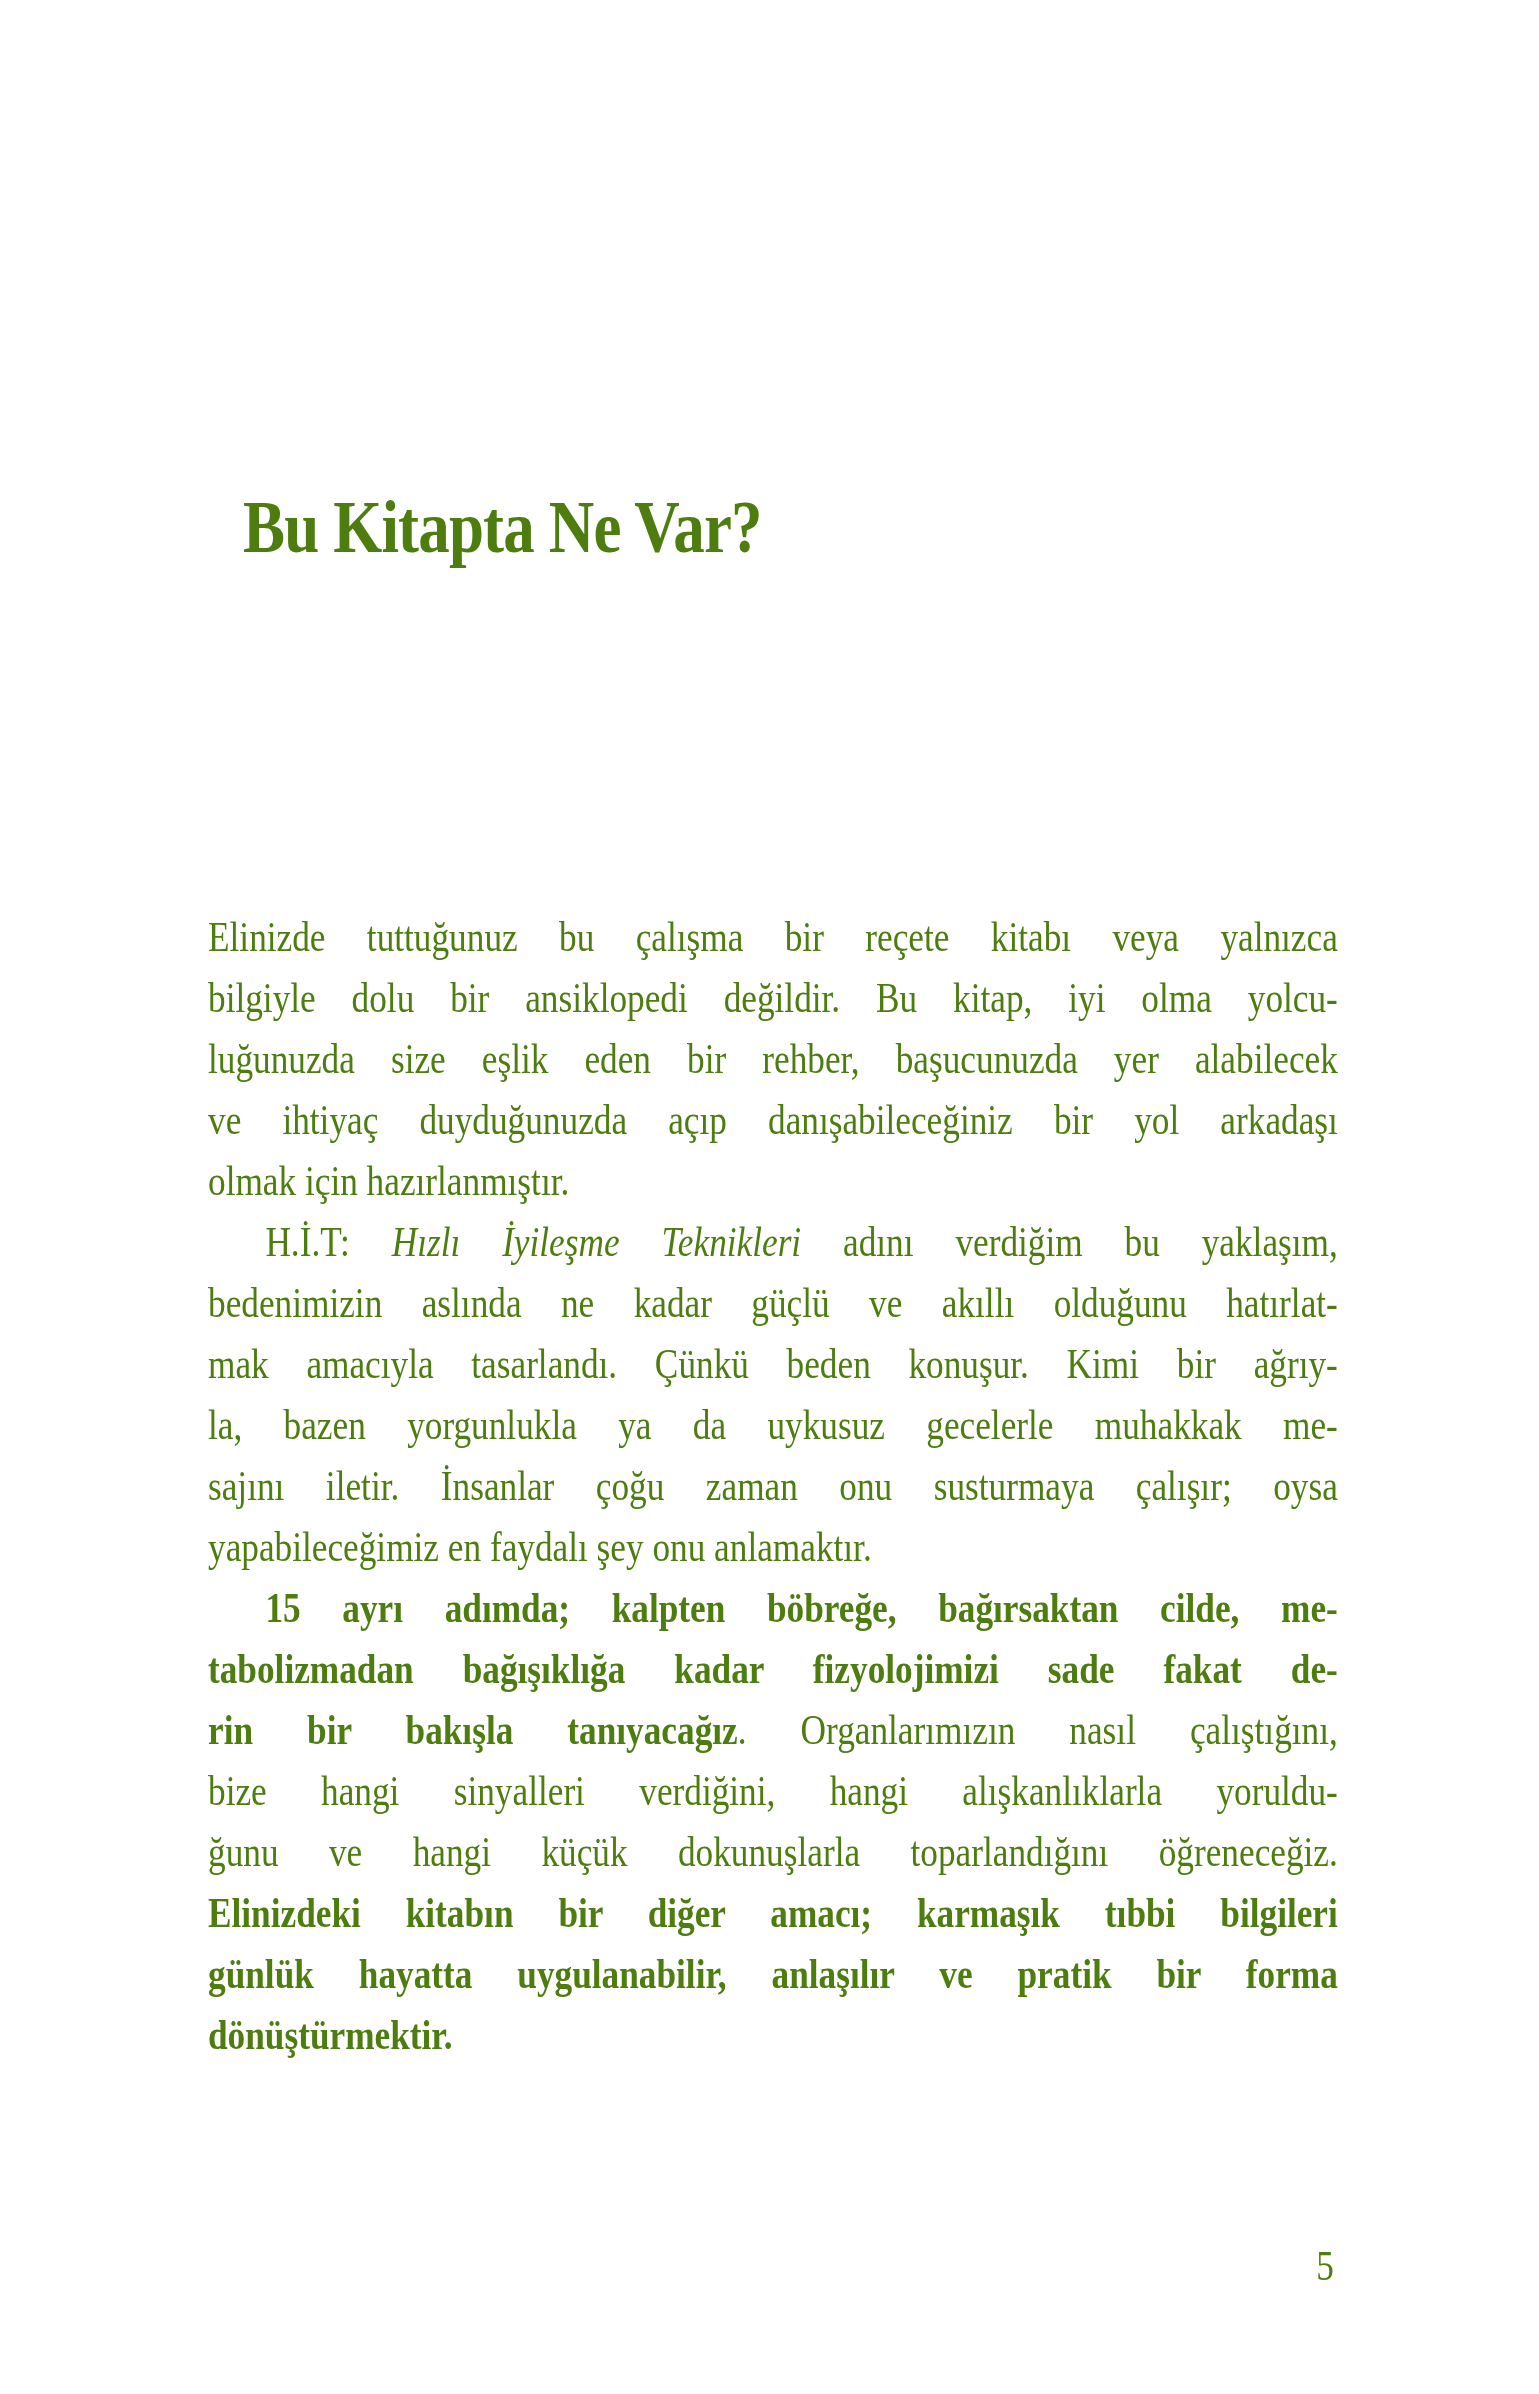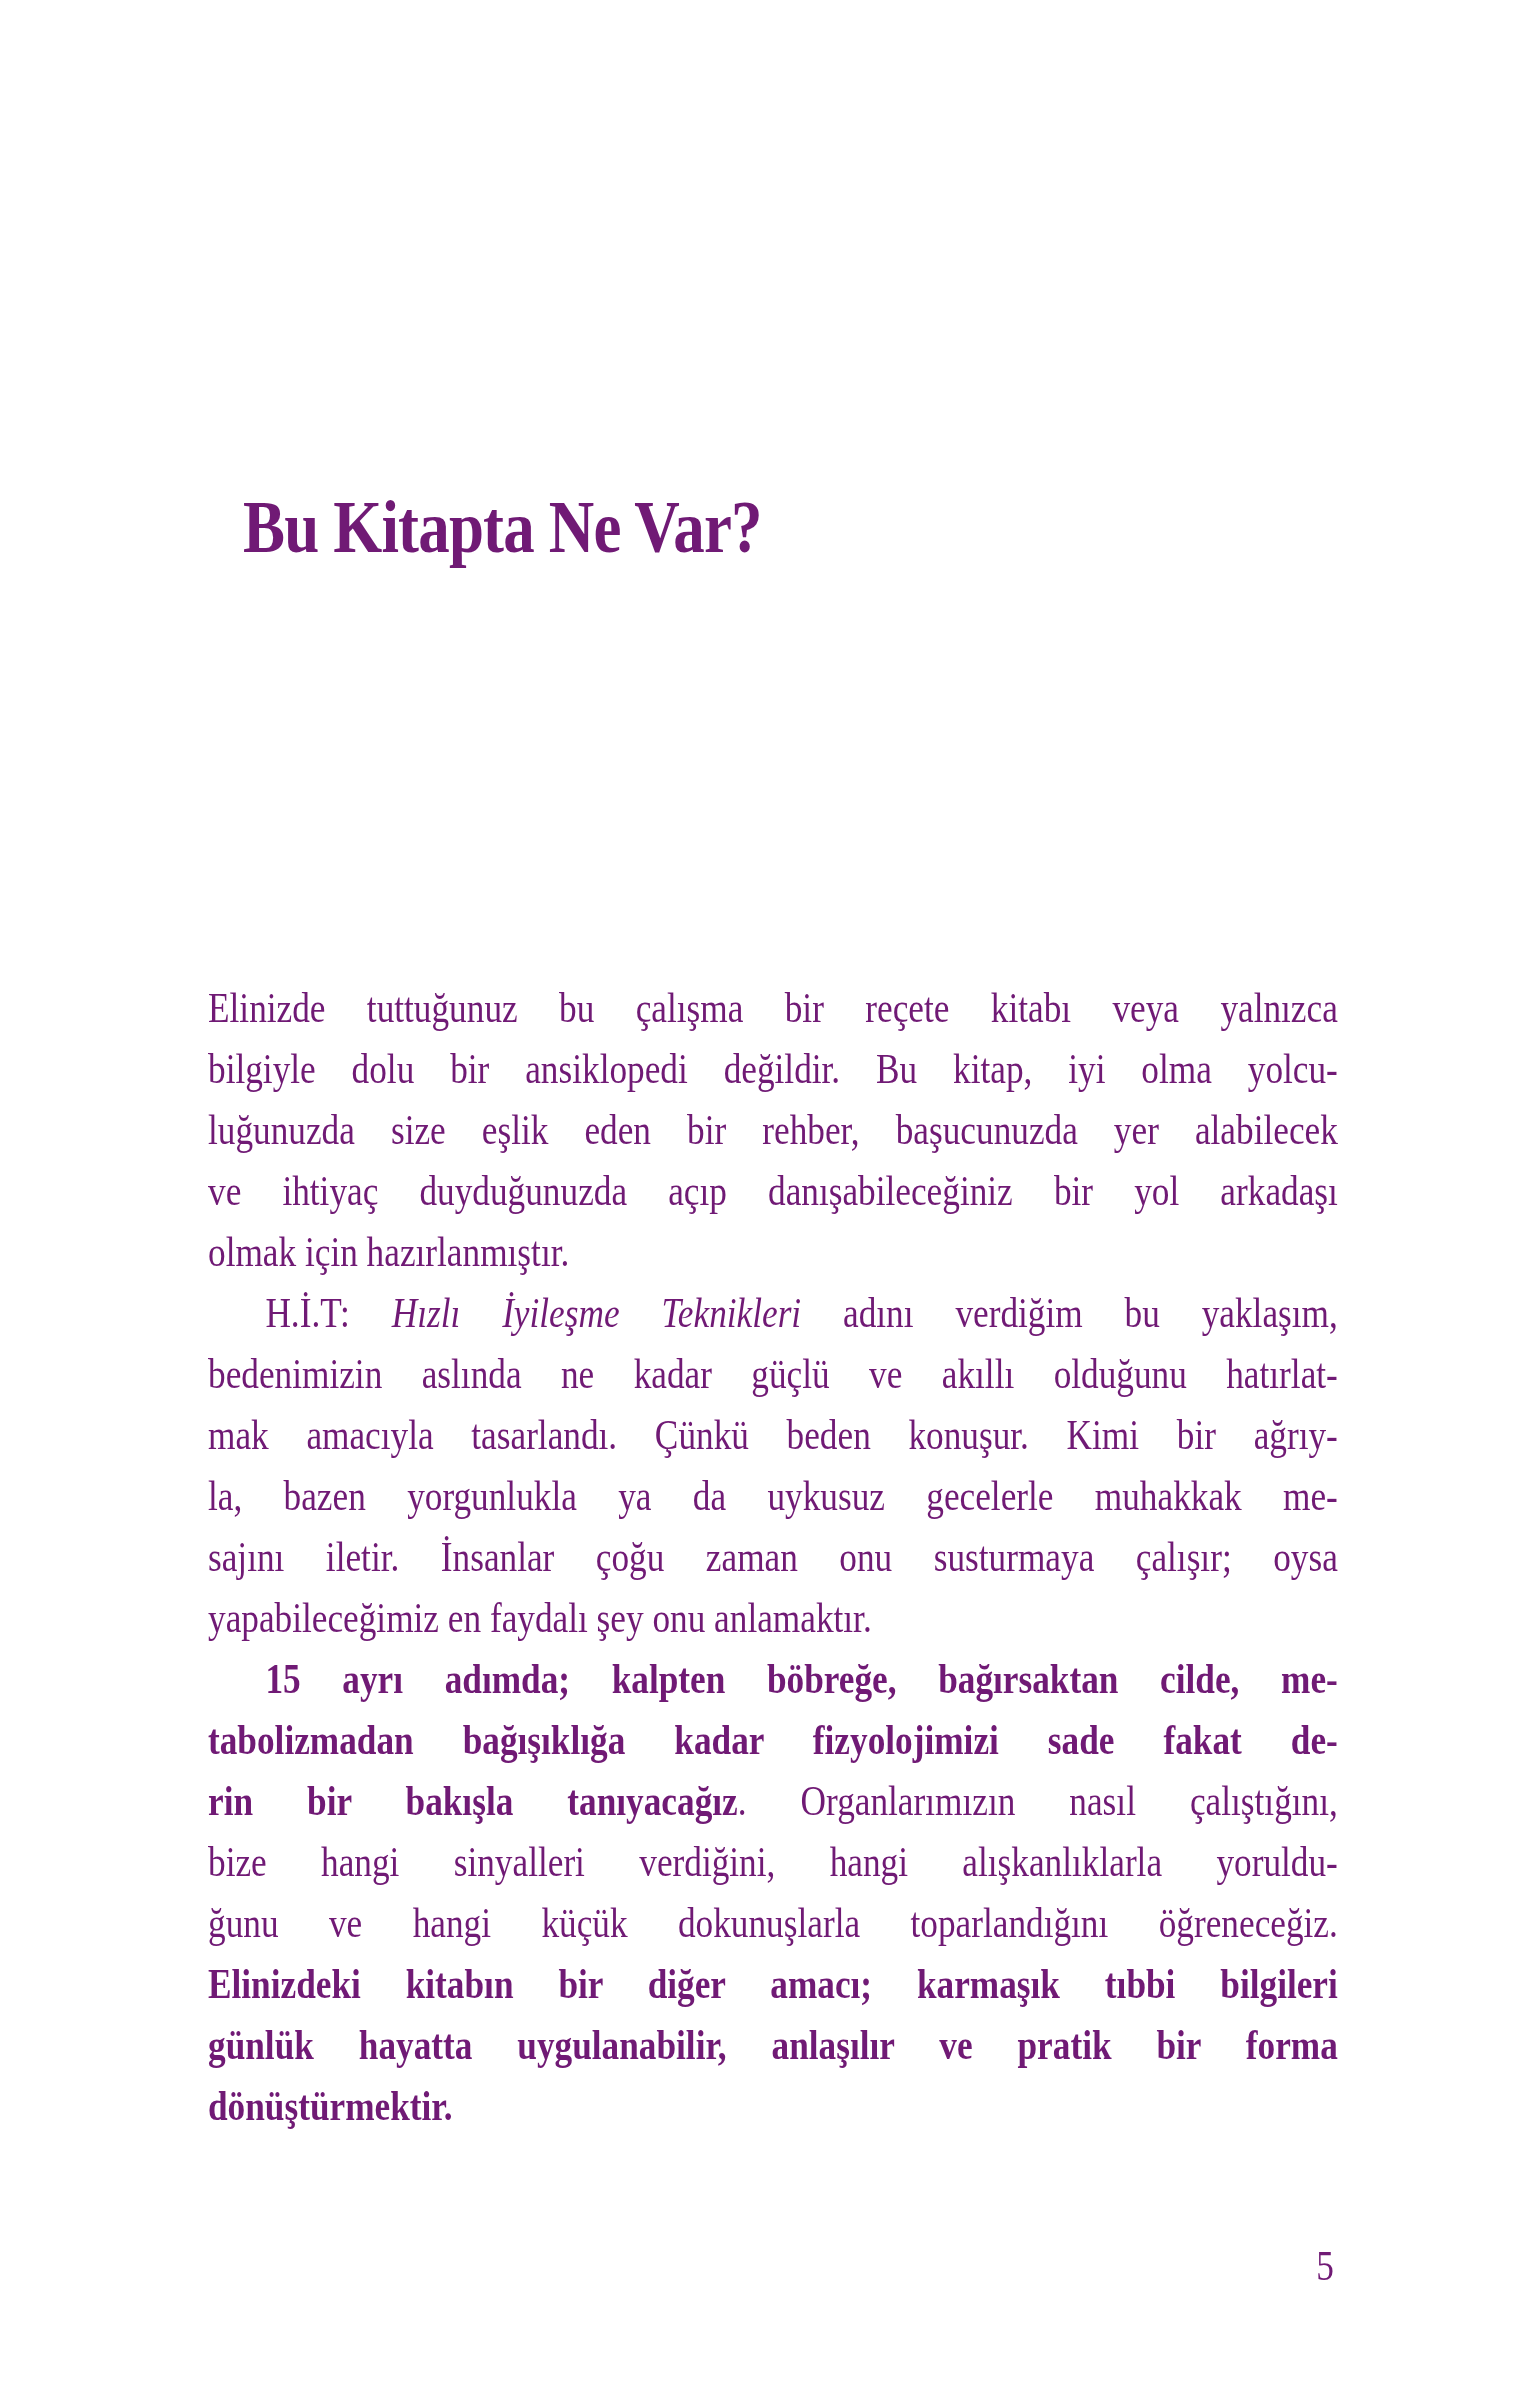--- a/index.html
+++ b/index.html
@@ -6,39 +6,39 @@
     margin: 0;
     padding: 0;
     background: #ffffff;
   }
   .page {
     position: relative;
     width: 1539px;
     height: 2394px;
     background: #ffffff;
     font-family: "Liberation Serif", "DejaVu Serif", serif;
-    color: #701a75;
+    color: #4d7c0f;
     overflow: hidden;
   }
   .chapter-title {
     position: absolute;
     left: 243px;
     top: 439px;
     font-size: 75px;
     font-weight: 700;
     line-height: 1;
     letter-spacing: -1px;
     white-space: nowrap;
     transform: scaleX(0.84);
     transform-origin: 0 0;
   }
   .body-block {
     position: absolute;
     left: 208px;
-    top: 977px;
+    top: 906px;
     width: 1130px;
   }
   .body-inner {
     width: 1378px;
     transform: scaleX(0.8199);
     transform-origin: 0 0;
     font-size: 43px;
     line-height: 61px;
   }
   .paragraph { margin: 0; }

